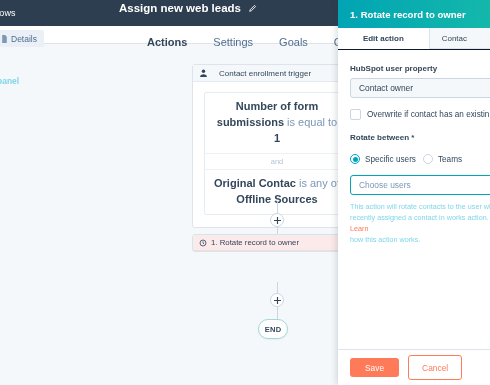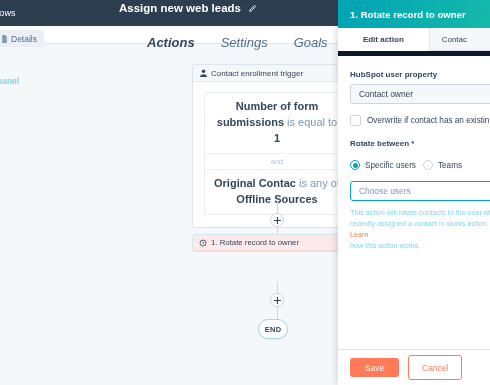--- a/index.html
+++ b/index.html
@@ -44,23 +44,22 @@
   .details-btn .doc-icon svg { width: 7px; height: 8px; display: block; }
   .details-btn span { font-size: 8.5px; color: #506e91; white-space: nowrap; }
 
   .subnav-tabs {
     position: absolute; left: 134px; top: 0; height: 26px;
     display: flex; align-items: flex-start; gap: 0;
   }
   .subnav-tab {
     height: 26px; padding: 16px 13px;
     display: flex; align-items: center; justify-content: center;
-    font-size: 13px; color: #506e91; white-space: nowrap;
+    font-size: 11px; color: #506e91; white-space: nowrap;
     position: relative;
-    font-style: italic;
   }
   .subnav-tab.active { color: #33475b; font-weight: 700; }
   .subnav-tab.active::after {
     content: ""; position: absolute; left: 8px; right: 8px; bottom: 0;
     height: 2.5px; background: #33475b;
   }
 
   
   .canvas {
     position: absolute; left: 0; top: 52px; width: 490px; height: 333px;
@@ -71,21 +70,21 @@
     font-size: 8.5px; font-weight: 700; color: #7fd6e8; white-space: nowrap;
   }
 
   
   .trigger-card {
     position: absolute; left: 192px; top: 12px; width: 170px;
     background: #ffffff; border: 1px solid #dfe3eb; border-radius: 3px;
   }
   .trigger-head {
     height: 17px; background: #f5f8fa; border-bottom: 1px solid #e5e9f0;
-    display: flex; align-items: center; gap: 4px; padding: 0 7px;
+    display: flex; align-items: center; gap: 12px; padding: 0 7px;
   }
   .trigger-head .person-icon { width: 7px; height: 8px; color: #33475b; display: block; }
   .trigger-head .person-icon svg { width: 7px; height: 8px; display: block; }
   .trigger-head span { font-size: 8px; color: #33475b; white-space: nowrap; }
   .trigger-body { padding: 10px 11px 12px; }
   .filter-group { border: 1px solid #e8ebf0; border-radius: 2px; background: #fff; }
   .filter-row {
     padding: 6px 8px; font-size: 11px; color: #7c98b6;
     text-align: center; line-height: 1.45;
   }
@@ -144,22 +143,22 @@
   }
   .panel-header {
     height: 28px; width: 152px;
     background: linear-gradient(95deg, #00a4b4 0%, #14b8aa 100%);
     display: flex; align-items: center; padding: 0 0 0 12px;
   }
   .panel-header span {
     color: #ffffff; font-size: 9.6px; font-weight: 700; white-space: nowrap;
   }
   .panel-tabs {
-    height: 28px; display: flex; align-items: stretch;
-    border-bottom: 5px solid #0f172a; background: #fdba74;
+    height: 22px; display: flex; align-items: stretch;
+    border-bottom: 1px solid #0f172a; background: #fdba74;
   }
   .panel-tab {
     display: flex; align-items: center; justify-content: center;
     font-size: 8px; font-weight: 700; color: #33475b;
     white-space: nowrap; background: #ffffff;
   }
   .panel-tab.tab-edit { width: 92px; }
   .panel-tab.tab-contact {
     width: 62px; background: #f5f8fa;
     border-left: 1px solid #dfe3eb; border-bottom: 1px solid #dfe3eb;

